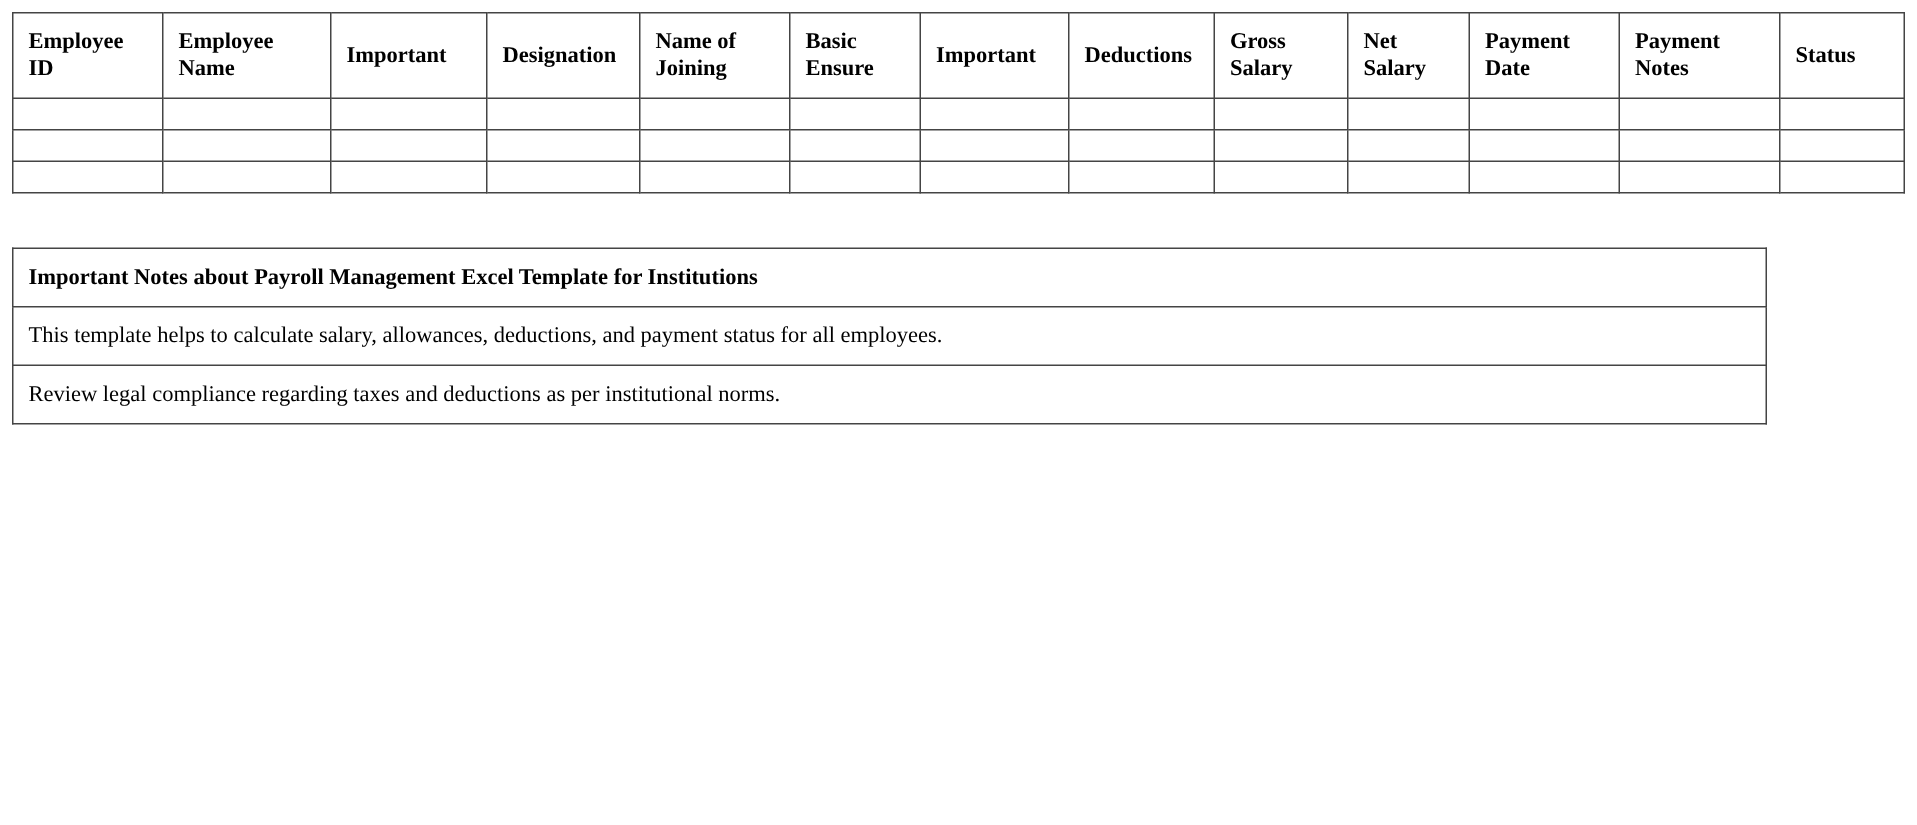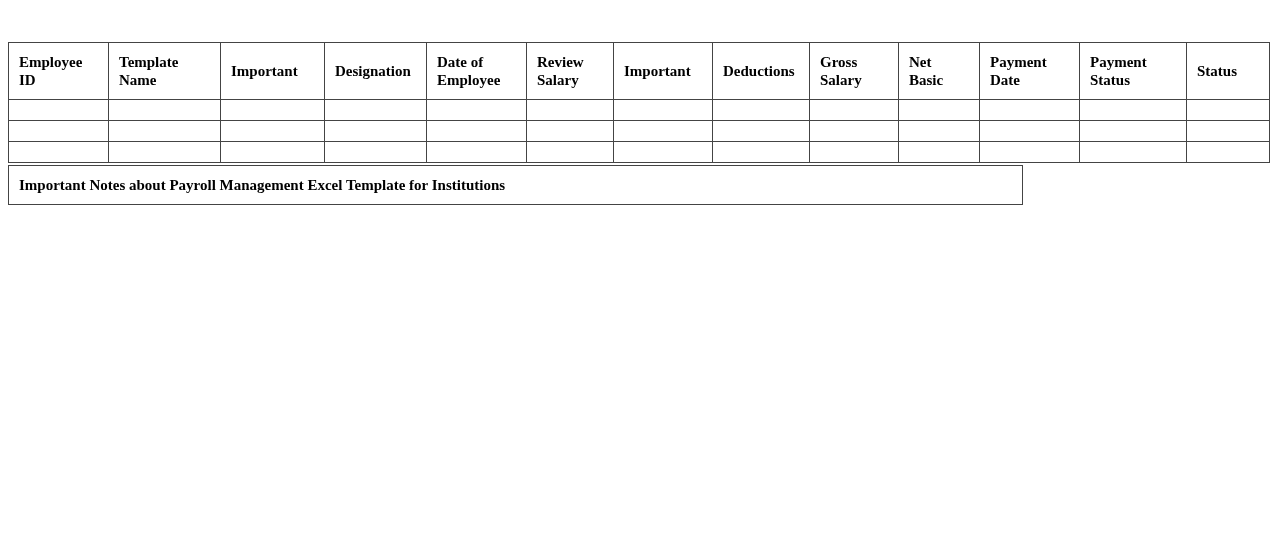--- a/index.html
+++ b/index.html
@@ -1,22 +1,22 @@
 <!DOCTYPE html>
 <html><head>
   <meta charset="utf-8">
   <style>
     html, body { margin: 0; padding: 0; background: #ffffff; }
     body { width: 1278px; height: 550px; position: relative; font-family: "Liberation Serif", "DejaVu Serif", serif; color: #000; }
     table { border-collapse: collapse; position: absolute; left: 8px; }
     td, th { border: 1px solid #444; padding: 0 10px; }
-    #payroll-table { top: 8px; width: 1262px; table-layout: fixed; margin-top: 34px; }
+    #payroll-table { top: 8px; width: 1262px; table-layout: fixed; }
     #payroll-table th { font-weight: bold; font-size: 15px; line-height: 18px; text-align: left; height: 56px; vertical-align: middle; }
     #payroll-table td { height: 20px; }
-    #notes-table { top: 165px; width: 1015px; }
+    #notes-table { top: 165px; width: 1170px; }
     #notes-table td { height: 38px; font-size: 15px; vertical-align: middle; }
     #notes-table td.title { font-weight: bold; }
   </style>
 </head>
 <body>
 
 <table id="payroll-table">
   <colgroup id="cols">
       <col style="width: 100px;">
       <col style="width: 112px;">
@@ -28,31 +28,31 @@
       <col style="width: 97px;">
       <col style="width: 89px;">
       <col style="width: 81px;">
       <col style="width: 100px;">
       <col style="width: 107px;">
       <col style="width: 83px;">
     </colgroup>
   <thead>
     <tr>
       <th>Employee ID</th>
-      <th>Template Name</th>
+      <th>Employee Name</th>
       <th>Important</th>
       <th>Designation</th>
-      <th>Date of Employee</th>
-      <th>Review Salary</th>
+      <th>Name of Joining</th>
+      <th>Basic Ensure</th>
       <th>Important</th>
       <th>Deductions</th>
       <th>Gross Salary</th>
-      <th>Net Basic</th>
+      <th>Net Salary</th>
       <th>Payment Date</th>
-      <th>Payment Status</th>
+      <th>Payment Notes</th>
       <th>Status</th>
     </tr>
   </thead>
   <tbody id="payroll-body">
       <tr>
         <td></td>
         <td></td>
         <td></td>
         <td></td>
         <td></td>
@@ -96,14 +96,20 @@
         <td></td>
       </tr>
     </tbody>
 </table>
 
 <table id="notes-table">
   <tbody>
     <tr>
       <td class="title">Important Notes about Payroll Management Excel Template for Institutions</td>
     </tr>
+    <tr>
+      <td>This template helps to calculate salary, allowances, deductions, and payment status for all employees.</td>
+    </tr>
+    <tr>
+      <td>Review legal compliance regarding taxes and deductions as per institutional norms.</td>
+    </tr>
   </tbody>
 </table>
 
 </body></html>

